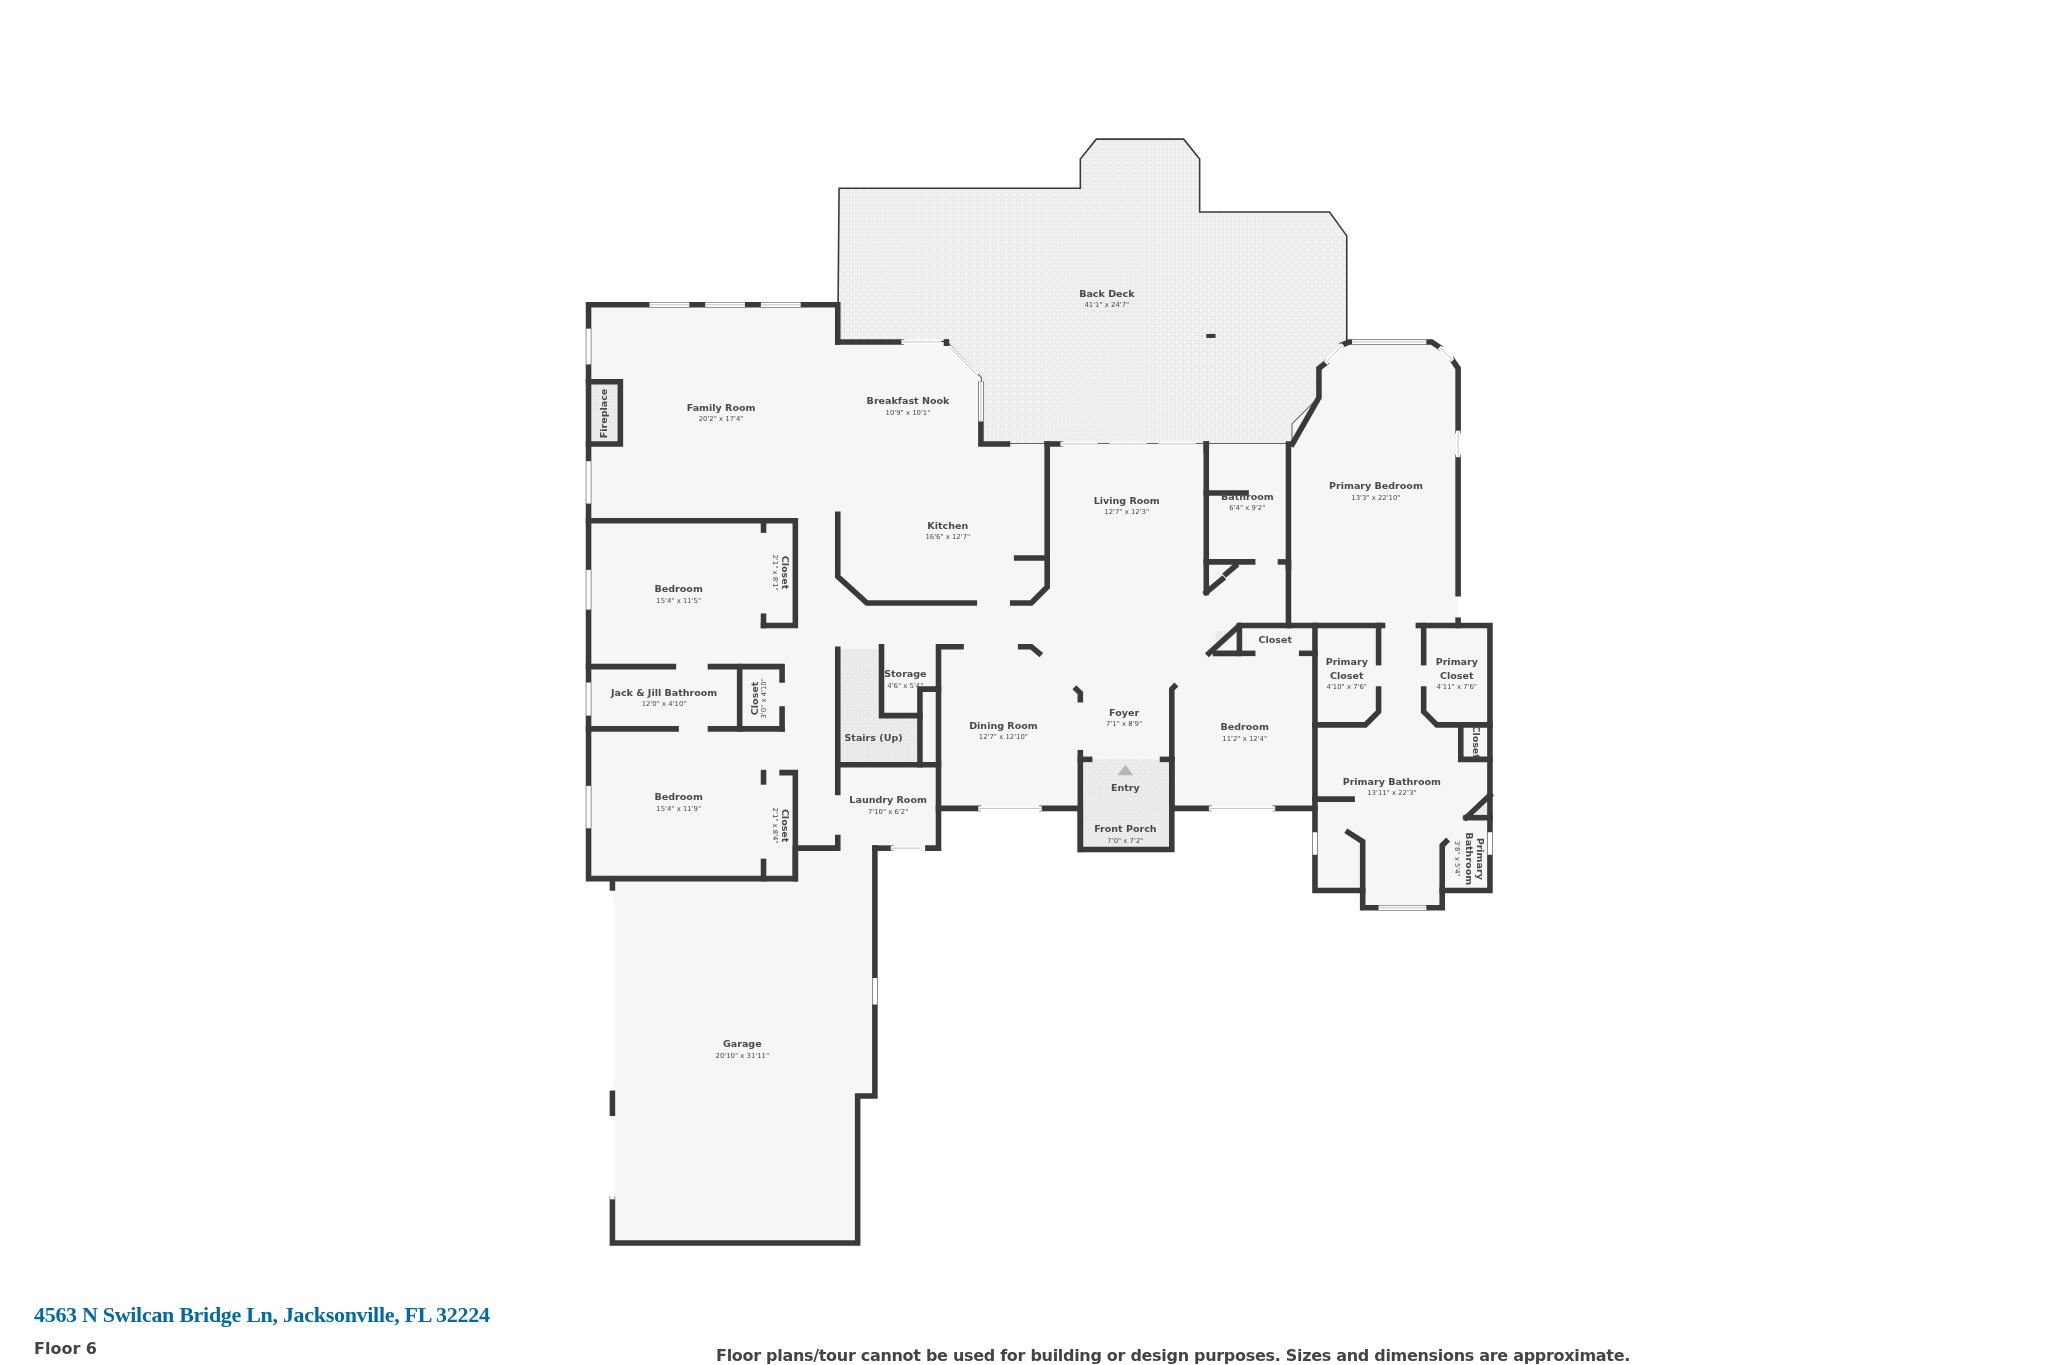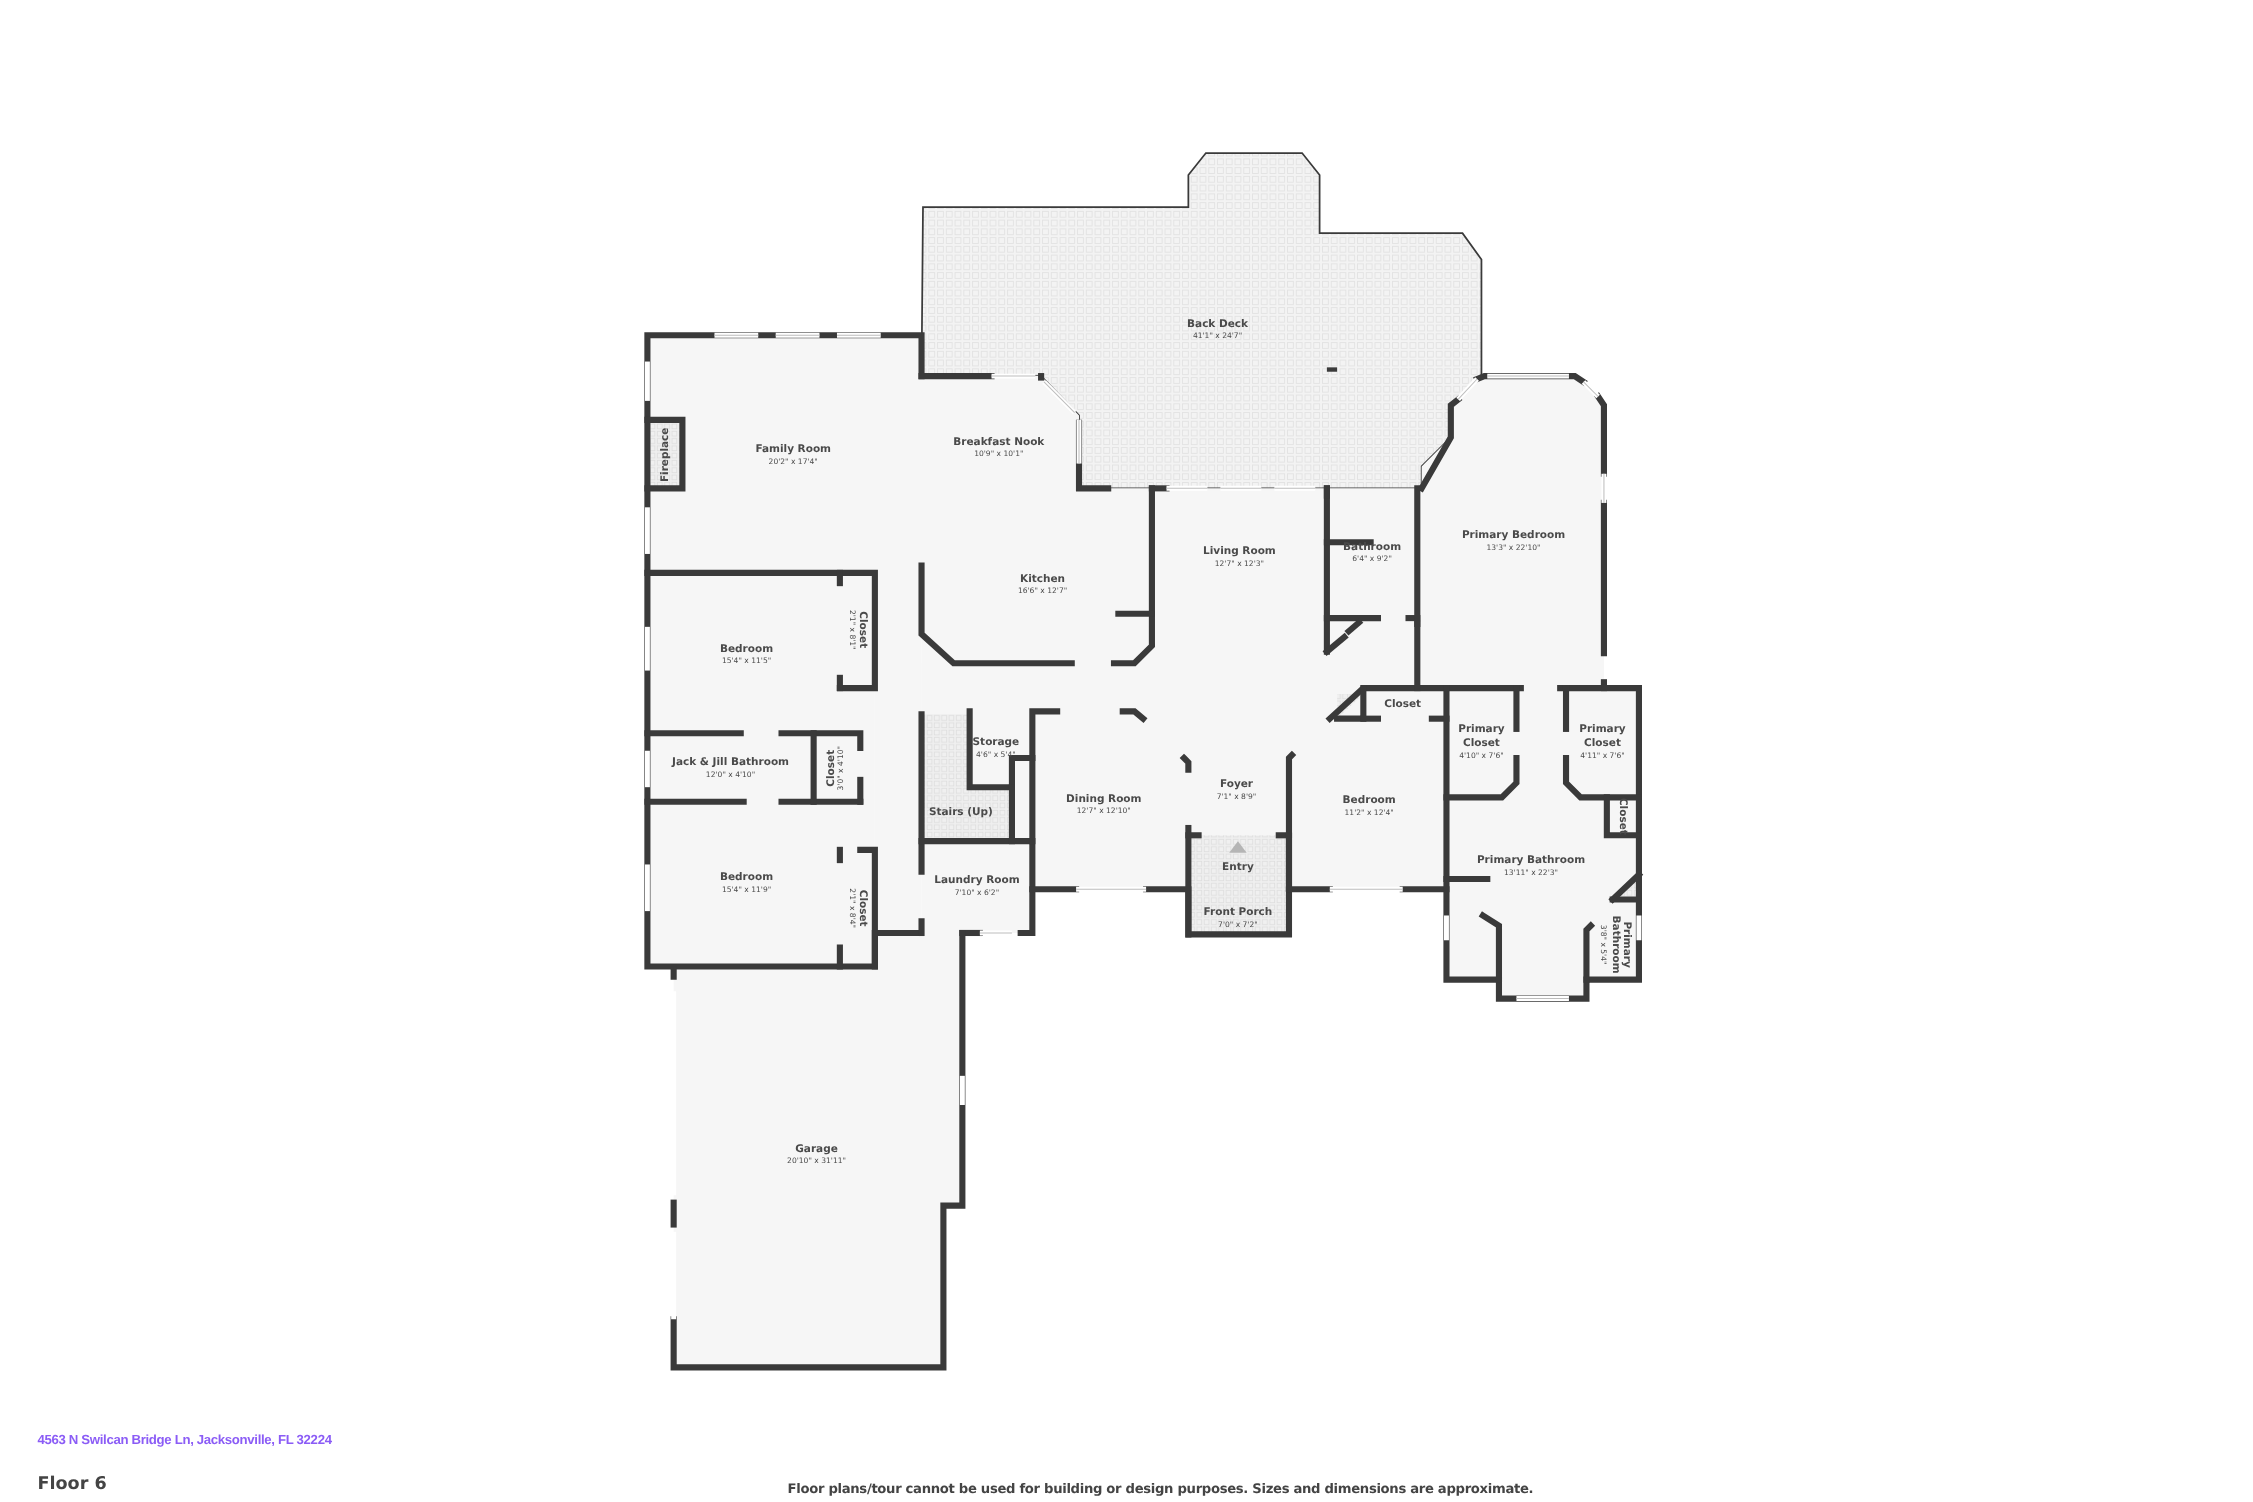--- a/index.html
+++ b/index.html
@@ -6,23 +6,23 @@
   body { width: 2048px; height: 1365px; position: relative; overflow: hidden; font-family: "DejaVu Sans", sans-serif; }
   #plan { position: absolute; left: 0; top: 0; width: 2048px; height: 1365px; }
   .wall { fill: none; stroke: #3a3a3a; stroke-width: 4.2; stroke-linecap: square; stroke-linejoin: miter; }
   .win { stroke: #ffffff; stroke-width: 3.4; }
   .winline { stroke: #bdbdbd; stroke-width: 0.7; }
   .floor { fill: #f6f6f6; stroke: none; }
   .deck { fill: url(#deckpat); stroke: #3a3a3a; stroke-width: 1.2; }
   .tile { fill: url(#tilepat); stroke: none; }
   .rname { font-family: "DejaVu Sans", sans-serif; font-size: 7.2px; font-weight: bold; fill: #4a4a4a; text-anchor: middle; }
   .rdim { font-family: "DejaVu Sans", sans-serif; font-size: 5.2px; fill: #4a4a4a; text-anchor: middle; }
-  .footer-address { position: absolute; left: 34px; top: 1302px; font-family: Liberation Sans, sans-serif; font-weight: bold; font-size: 12px; color: #8b5cf6; letter-spacing: -0.3px; }
+  .footer-address { position: absolute; left: 34px; top: 1302px; font-family: Liberation Serif, serif; font-weight: bold; font-size: 22px; color: #0369a1; letter-spacing: -0.3px; }
   .footer-floor { position: absolute; left: 34px; top: 1339px; font-family: "DejaVu Sans", sans-serif; font-weight: bold; font-size: 16px; color: #444; }
-  .footer-disclaimer { position: absolute; left: 716px; top: 1346px; font-family: "DejaVu Sans", sans-serif; font-weight: bold; font-size: 12px; color: #444; letter-spacing: -0.3px; }
+  .footer-disclaimer { position: absolute; left: 716px; top: 1346px; font-family: "DejaVu Sans", sans-serif; font-weight: bold; font-size: 16px; color: #444; letter-spacing: -0.3px; }
 </style>
 </head>
 <body>
 
 <svg id="plan" viewBox="0 0 1545 1030" preserveAspectRatio="none" xmlns="http://www.w3.org/2000/svg">
   <defs>
     <pattern id="deckpat" width="6" height="6" patternUnits="userSpaceOnUse">
       <rect width="6" height="6" fill="#f3f3f3"></rect>
       <rect x="1" y="1" width="4" height="4" fill="none" stroke="#e2e2e2" stroke-width="0.6"></rect>
     </pattern>

